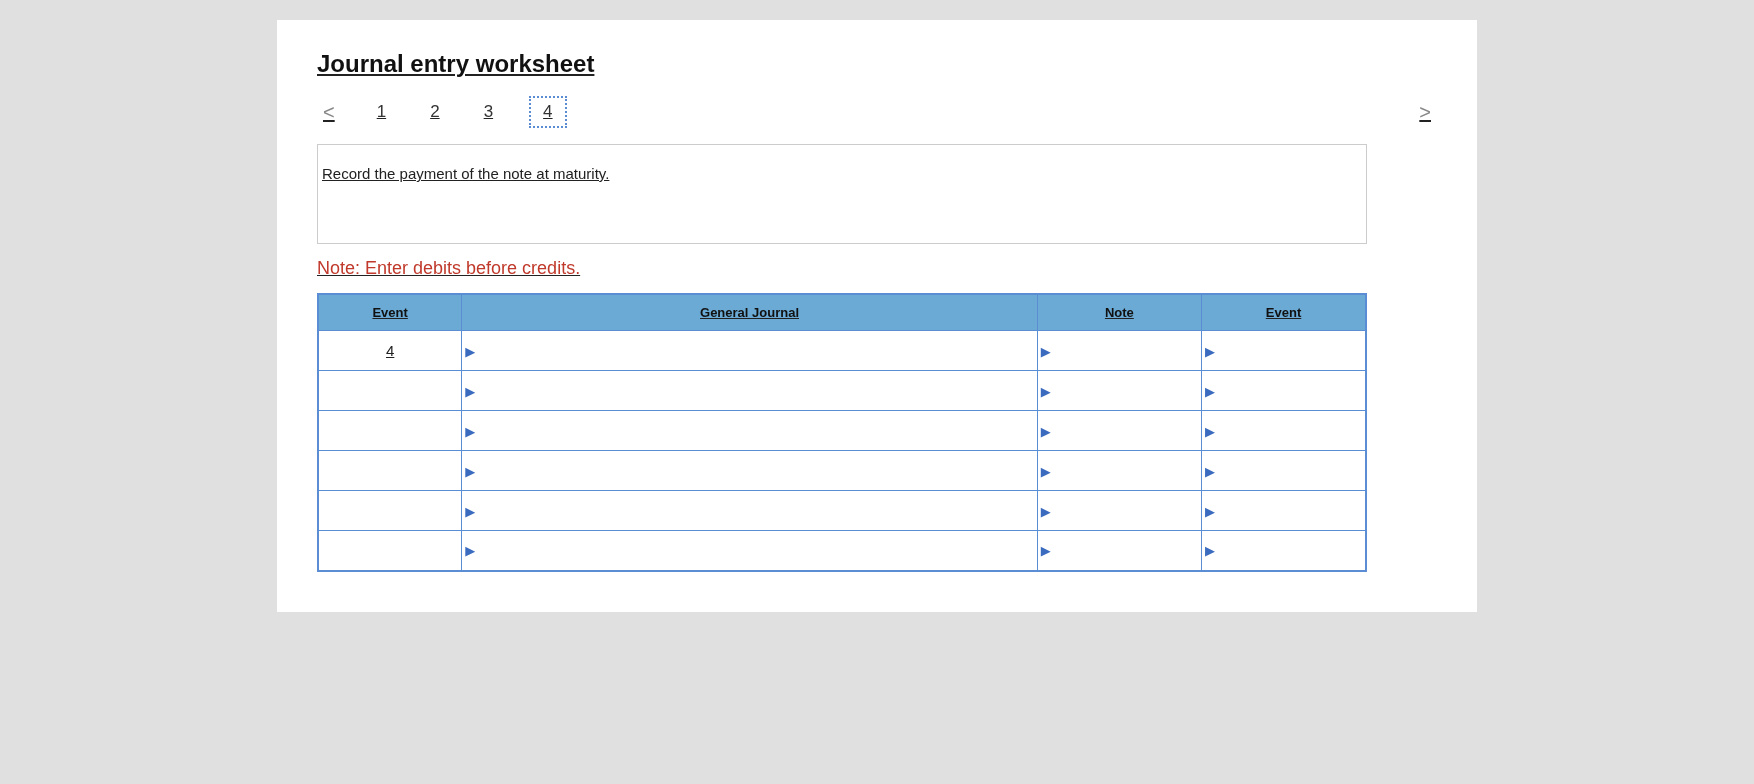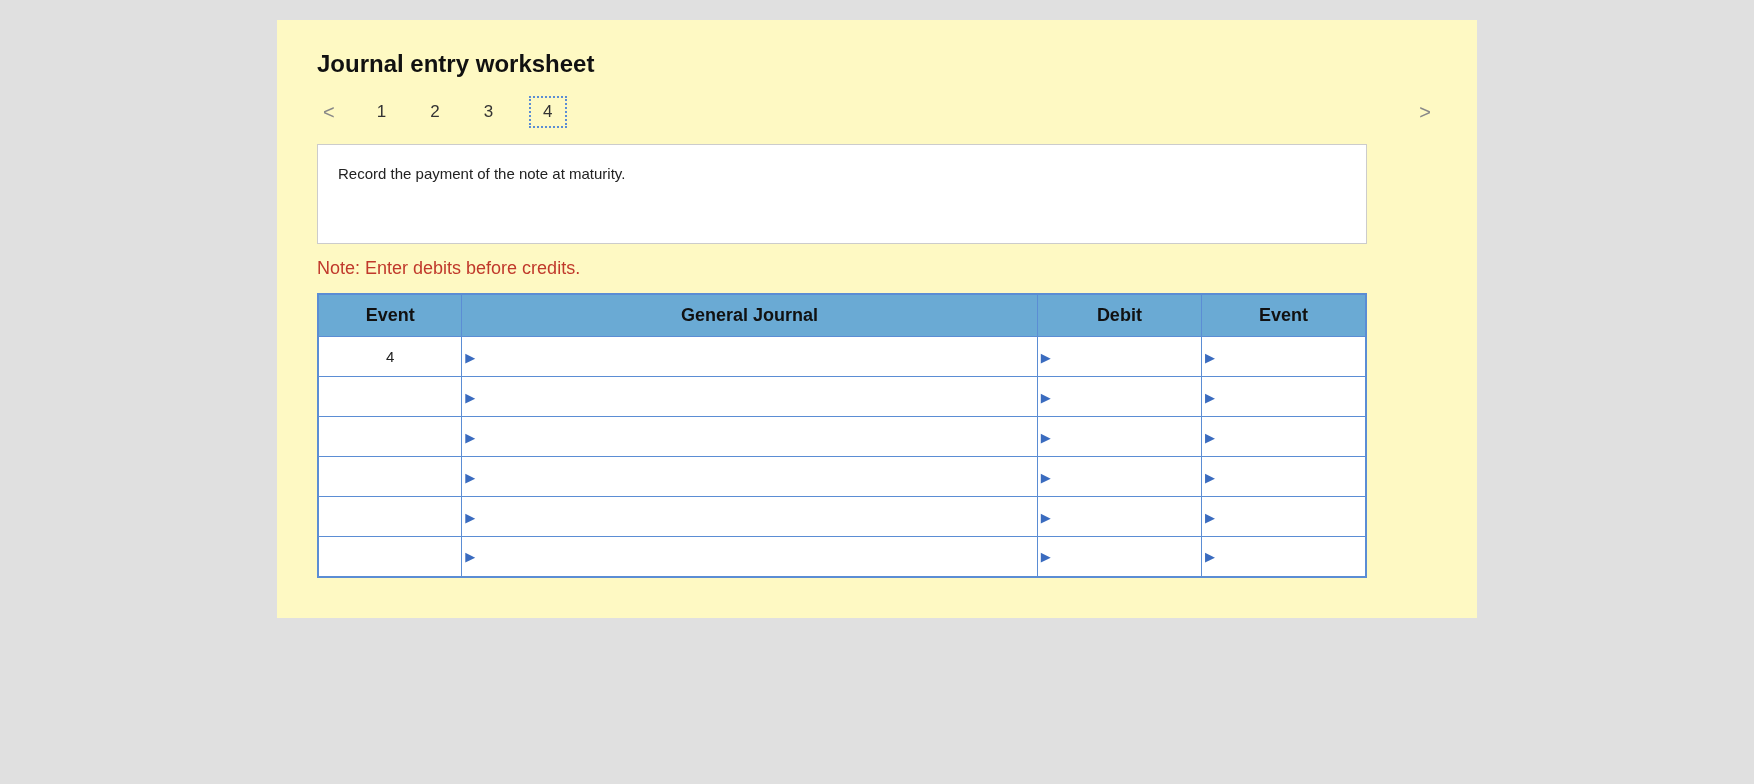--- a/index.html
+++ b/index.html
@@ -14,24 +14,25 @@
       font-size: 15px;
       color: #222;
       min-height: 784px;
       display: flex;
       justify-content: center;
       align-items: flex-start;
       padding: 20px;
     }
 
     .page-container {
-      background-color: #fef9c3;
+      background-color: #ffffff;
       width: 1200px;
       padding: 30px 40px 40px 40px;
       position: relative;
+      text-decoration: underline;
     }
 
     .page-title {
       font-size: 24px;
       font-weight: bold;
       margin-bottom: 18px;
       color: #111;
     }
 
     .nav-row {
@@ -63,21 +64,21 @@
     .nav-number.active {
       border: 2px dotted #5b8dd4;
       padding: 4px 12px;
       color: #333;
       background: transparent;
     }
 
     .description-box {
       background-color: #fff;
       border: 1px solid #ccc;
-      padding: 20px 20px;
+      padding: 20px 4px;
       margin-bottom: 14px;
       min-height: 100px;
       width: 100%;
       max-width: 1050px;
     }
 
     .description-text {
       font-size: 15px;
       color: #222;
     }
@@ -95,21 +96,21 @@
       border: 2px solid #5b8dd4;
     }
 
     .journal-table thead tr th {
       background-color: #6aaad4;
       color: #111;
       font-weight: bold;
       text-align: center;
       padding: 10px 4px;
       border: 1px solid #5b8dd4;
-      font-size: 18px;
+      font-size: 13px;
     }
 
     .journal-table tbody tr td {
       border: 1px solid #5b8dd4;
       height: 40px;
       padding: 0 4px;
       background-color: #fff;
       vertical-align: middle;
     }
 
@@ -169,21 +170,21 @@
     <span class="description-text">Record the payment of the note at maturity.</span>
   </div>
 
   <div class="note-text">Note: Enter debits before credits.</div>
 
   <table class="journal-table">
     <thead>
       <tr>
         <th class="col-event-header">Event</th>
         <th class="col-journal-header">General Journal</th>
-        <th class="col-debit-header">Debit</th>
+        <th class="col-debit-header">Note</th>
         <th class="col-credit-header">Event</th>
       </tr>
     </thead>
     <tbody id="table-body">
     <tr>
           <td class="td-event">4</td>
           <td class="td-journal">
             <span class="arrow-indicator">▶</span>
           </td>
           <td class="td-debit">

